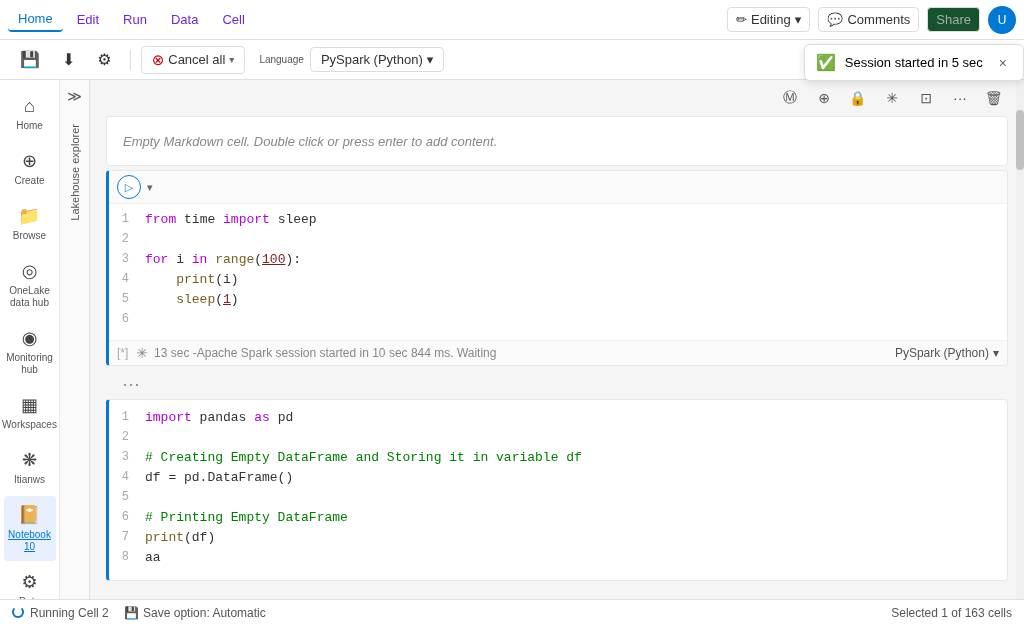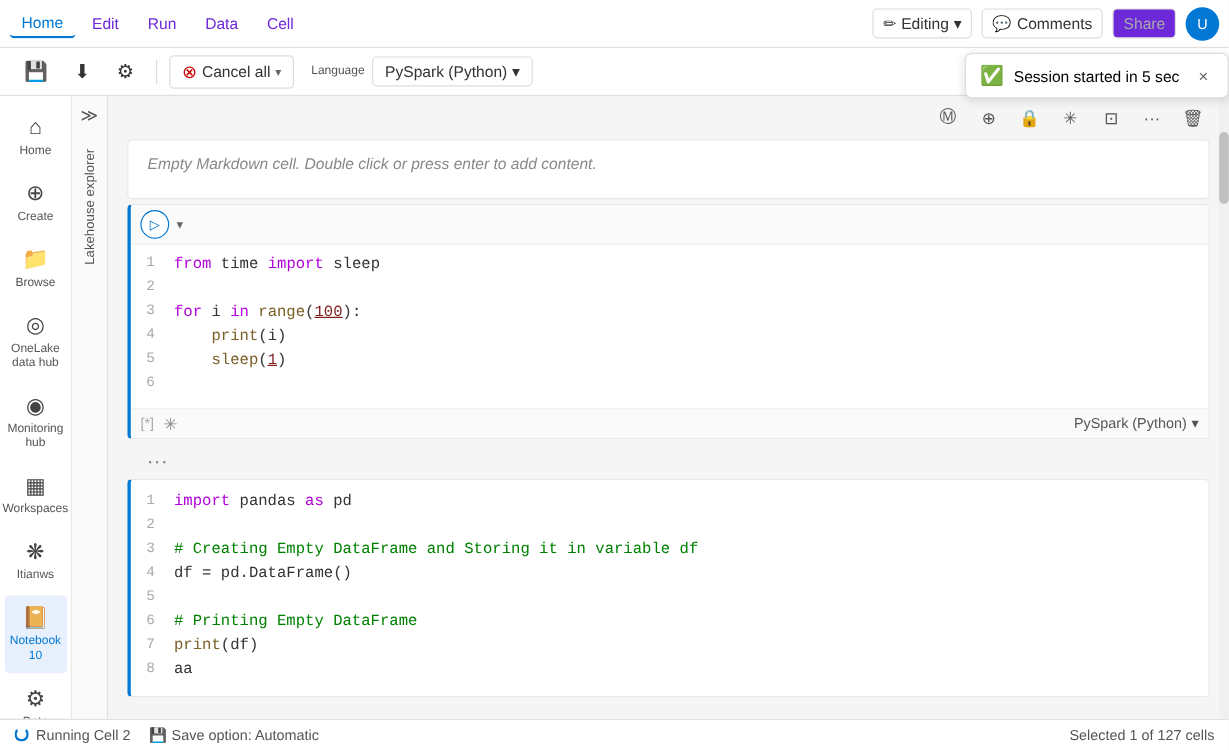--- a/index.html
+++ b/index.html
@@ -6,21 +6,21 @@
     body { font-family: 'Segoe UI', Arial, sans-serif; background: #f5f5f5; width: 1024px; height: 625px; overflow: hidden; display: flex; flex-direction: column; }
 
     
     .menu-bar { display: flex; align-items: center; background: #fff; border-bottom: 1px solid #e0e0e0; height: 40px; padding: 0 8px; gap: 4px; }
     .menu-tab { padding: 4px 10px; font-size: 13px; cursor: pointer; border-radius: 4px; color: #6d28d9; }
     .menu-tab.active { color: #0078d4; border-bottom: 2px solid #0078d4; }
     .menu-spacer { flex: 1; }
     .menu-right { display: flex; align-items: center; gap: 8px; }
     .editing-btn { display: flex; align-items: center; gap: 4px; font-size: 13px; color: #333; padding: 4px 8px; border: 1px solid #ddd; border-radius: 4px; cursor: pointer; background: #fff; }
     .comments-btn { display: flex; align-items: center; gap: 4px; font-size: 13px; color: #333; padding: 4px 8px; border: 1px solid #ddd; border-radius: 4px; cursor: pointer; background: #fff; }
-    .share-btn { display: flex; align-items: center; gap: 4px; font-size: 13px; color: #aaa; padding: 4px 8px; border: 1px solid #ddd; border-radius: 4px; cursor: pointer; background: #6d28d9; }
+    .share-btn { display: flex; align-items: center; gap: 4px; font-size: 13px; color: #aaa; padding: 4px 8px; border: 1px solid #ddd; border-radius: 4px; cursor: pointer; background: #14532d; }
     .user-avatar { width: 28px; height: 28px; background: #0078d4; border-radius: 50%; display: flex; align-items: center; justify-content: center; color: white; font-size: 12px; cursor: pointer; }
 
     
     .toolbar { display: flex; align-items: center; background: #fff; border-bottom: 1px solid #e0e0e0; height: 40px; padding: 0 12px; gap: 6px; position: relative; }
     .toolbar-btn { display: flex; align-items: center; justify-content: center; padding: 4px 8px; border-radius: 4px; cursor: pointer; color: #333; font-size: 13px; }
     .toolbar-icon { font-size: 16px; }
     .toolbar-divider { width: 1px; height: 20px; background: #ddd; margin: 0 4px; }
     .cancel-btn { display: flex; align-items: center; gap: 4px; padding: 4px 10px; border: 1px solid #ddd; border-radius: 4px; cursor: pointer; font-size: 13px; color: #333; }
     .cancel-chevron { font-size: 10px; color: #666; }
     .stop-btn { display: flex; align-items: center; gap: 6px; padding: 4px 10px; border: 1px solid #ddd; border-radius: 4px; cursor: pointer; font-size: 13px; color: #333; }
@@ -36,37 +36,37 @@
     
     .main-layout { display: flex; flex: 1; overflow: hidden; }
 
     
     .sidebar-icons { width: 60px; background: #fff; border-right: 1px solid #e8e8e8; display: flex; flex-direction: column; align-items: center; padding-top: 8px; gap: 2px; }
     .sidebar-item { display: flex; flex-direction: column; align-items: center; padding: 8px 4px; cursor: pointer; border-radius: 4px; width: 52px; gap: 3px; }
     .sidebar-item.active { background: #e8f0fe; }
     .sidebar-icon { font-size: 18px; color: #444; }
     .sidebar-item.active .sidebar-icon { color: #0078d4; }
     .sidebar-label { font-size: 10px; color: #555; text-align: center; line-height: 1.2; }
-    .sidebar-item.active .sidebar-label { color: #0078d4; }
+    .sidebar-item.active .sidebar-label { color: #0078d4; text-decoration: underline; }
 
     
     .explorer-panel { width: 30px; background: #fafafa; border-right: 1px solid #e0e0e0; display: flex; flex-direction: column; align-items: center; position: relative; }
     .explorer-label-vertical { writing-mode: vertical-rl; transform: rotate(180deg); font-size: 11px; color: #555; padding: 12px 4px; white-space: nowrap; }
     .explorer-expand { font-size: 14px; color: #555; cursor: pointer; padding: 8px 4px; }
 
     
     .notebook-content { flex: 1; overflow-y: auto; background: #f5f5f5; position: relative; }
     .notebook-inner { padding: 0 16px 16px; }
 
     
     .cell-toolbar { display: flex; justify-content: flex-end; gap: 6px; padding: 4px 0; }
     .cell-toolbar-btn { width: 28px; height: 28px; display: flex; align-items: center; justify-content: center; border-radius: 4px; cursor: pointer; color: #555; font-size: 14px; }
 
     
-    .markdown-cell { background: #fff; border: 1px solid #e8e8e8; border-radius: 4px; padding: 12px 16px; margin-bottom: 4px; min-height: 50px; display: flex; }
+    .markdown-cell { background: #fff; border: 1px solid #e8e8e8; border-radius: 4px; padding: 12px 16px; margin-bottom: 4px; min-height: 50px; display: flex; align-items: center; }
     .markdown-hint { font-style: italic; color: #888; font-size: 13px; }
 
     
     .code-cell { background: #fff; border: 1px solid #e8e8e8; border-radius: 4px; margin-bottom: 4px; overflow: hidden; border-left: 3px solid #0078d4; }
     .code-cell-header { display: flex; align-items: center; padding: 4px 8px; background: #fafafa; border-bottom: 1px solid #f0f0f0; gap: 6px; }
     .run-btn { width: 24px; height: 24px; border-radius: 50%; border: 1px solid #0078d4; background: #fff; display: flex; align-items: center; justify-content: center; cursor: pointer; color: #0078d4; font-size: 11px; }
     .cell-chevron { font-size: 11px; color: #666; cursor: pointer; }
     .code-area { padding: 8px 0; font-family: 'Consolas', 'Courier New', monospace; font-size: 13px; }
     .code-line { display: flex; gap: 0; min-height: 20px; }
     .line-num { width: 36px; text-align: right; padding-right: 16px; color: #aaa; font-size: 12px; user-select: none; flex-shrink: 0; }
@@ -245,20 +245,21 @@
           </div>
           <div class="code-line">
             <span class="line-num">6</span>
             <span class="line-code"></span>
           </div>
         </div>
         <div class="cell-footer">
           <span class="cell-num">[*]</span>
           <div class="cell-status">
             <span class="spin-icon">✳</span>
+            <span>13 sec -Apache Spark session started in 10 sec 844 ms. Waiting</span>
           </div>
           <div class="cell-lang">
             <span>PySpark (Python)</span>
             <span>▾</span>
           </div>
         </div>
       </div>
 
       <div class="dots">···</div>
 
@@ -309,14 +310,14 @@
 <div class="status-bar">
   <div class="status-running">
     <div class="running-dot"></div>
     <span>Running Cell 2</span>
   </div>
   <span>
     <span>💾</span>
     <span>Save option: Automatic</span>
   </span>
   <div class="status-divider"></div>
-  <span>Selected 1 of 127 cells</span>
+  <span>Selected 1 of 163 cells</span>
 </div>
 
 </body></html>

